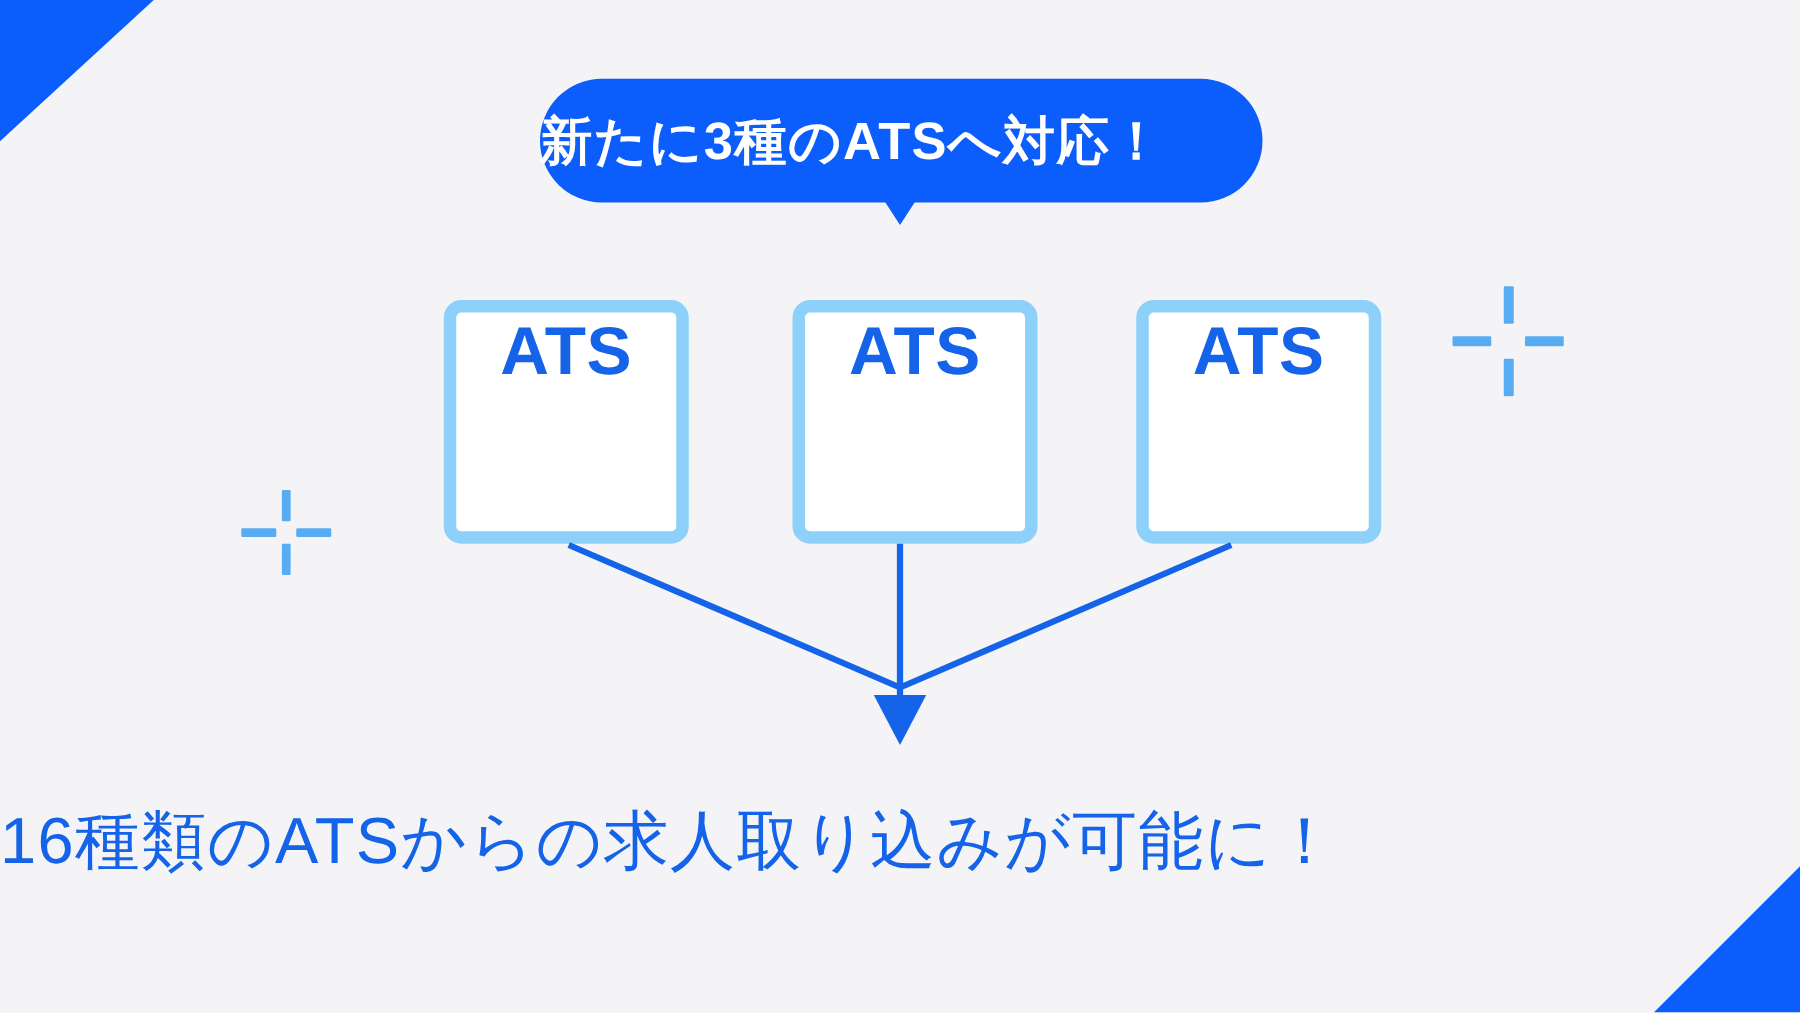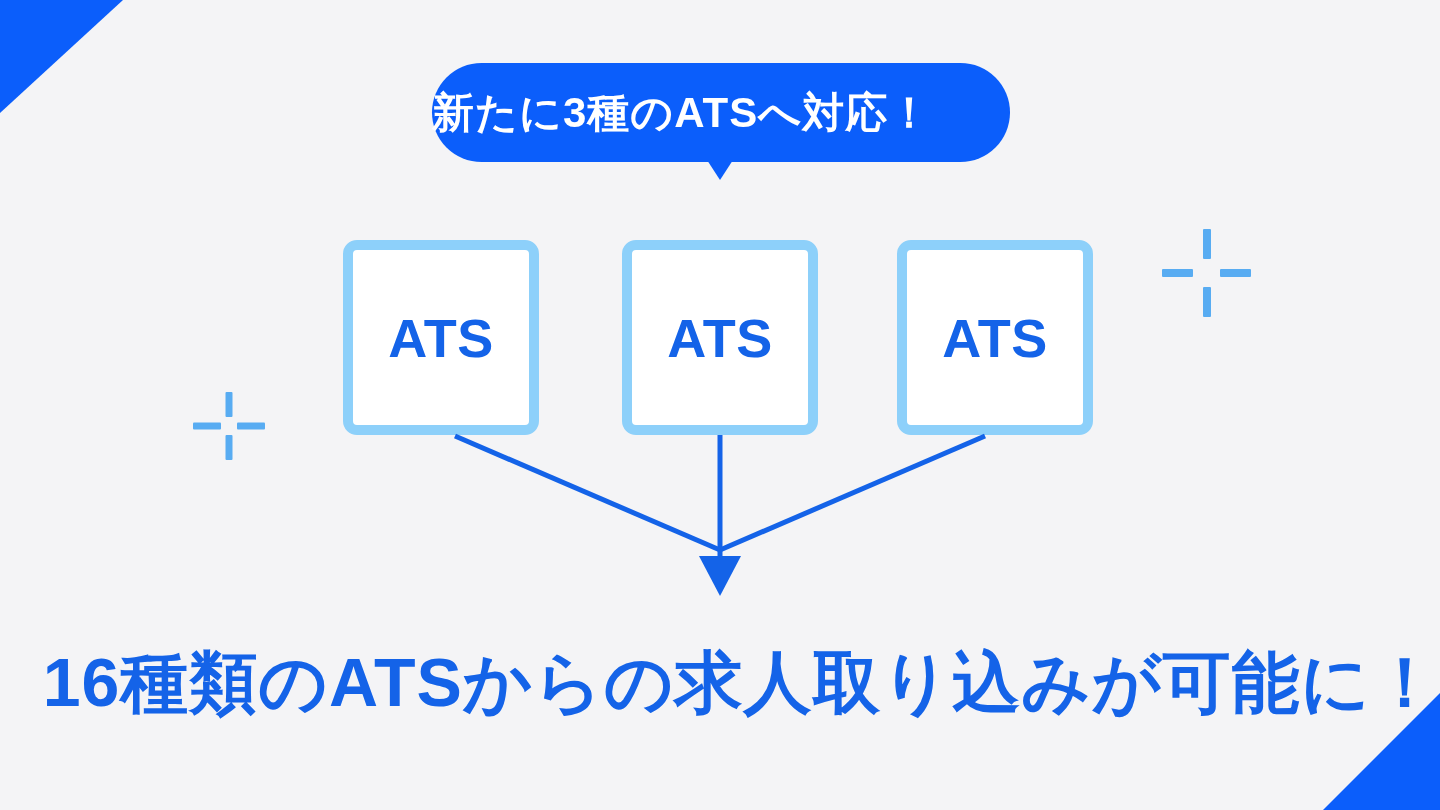--- a/index.html
+++ b/index.html
@@ -64,21 +64,21 @@
   }
 
   
   .ats-box {
     position: absolute;
     top: 240px;
     width: 196px; height: 195px;
     background: var(--box-fill);
     border: 10px solid var(--box-border);
     border-radius: 14px;
-    display: flex; align-items: center; justify-content: center;
+    display: flex; justify-content: center; margin-left: 12px;
   }
   .ats-box.b1 { left: 343px; }
   .ats-box.b2 { left: 622px; }
   .ats-box.b3 { left: 897px; }
   .ats-label {
     color: var(--content-blue);
     font-size: 54px;
     font-weight: bold;
     letter-spacing: 0.5px;
   }
@@ -104,24 +104,24 @@
   .crosshair.right .h-left, .crosshair.right .h-right { height: 8px; width: 31px; }
   .crosshair.left { left: 193px; top: 392px; width: 72px; height: 68px; }
   .crosshair.left .v-top, .crosshair.left .v-bottom { width: 7px; height: 25px; }
   .crosshair.left .h-left, .crosshair.left .h-right { height: 7px; width: 28px; }
 
   
   .headline {
     position: absolute;
     left: 0; top: 638px;
     width: 1440px;
-    text-align: right;
+    text-align: left;
     color: var(--content-blue);
-    font-size: 68px;
-    font-weight: bold;
+    font-size: 52px;
+    font-weight: normal;
     letter-spacing: 1px;
     white-space: nowrap;
   }
 </style>
 </head>
 <body>
 
 <div class="canvas">
 
   <div class="corner-tl"></div>

